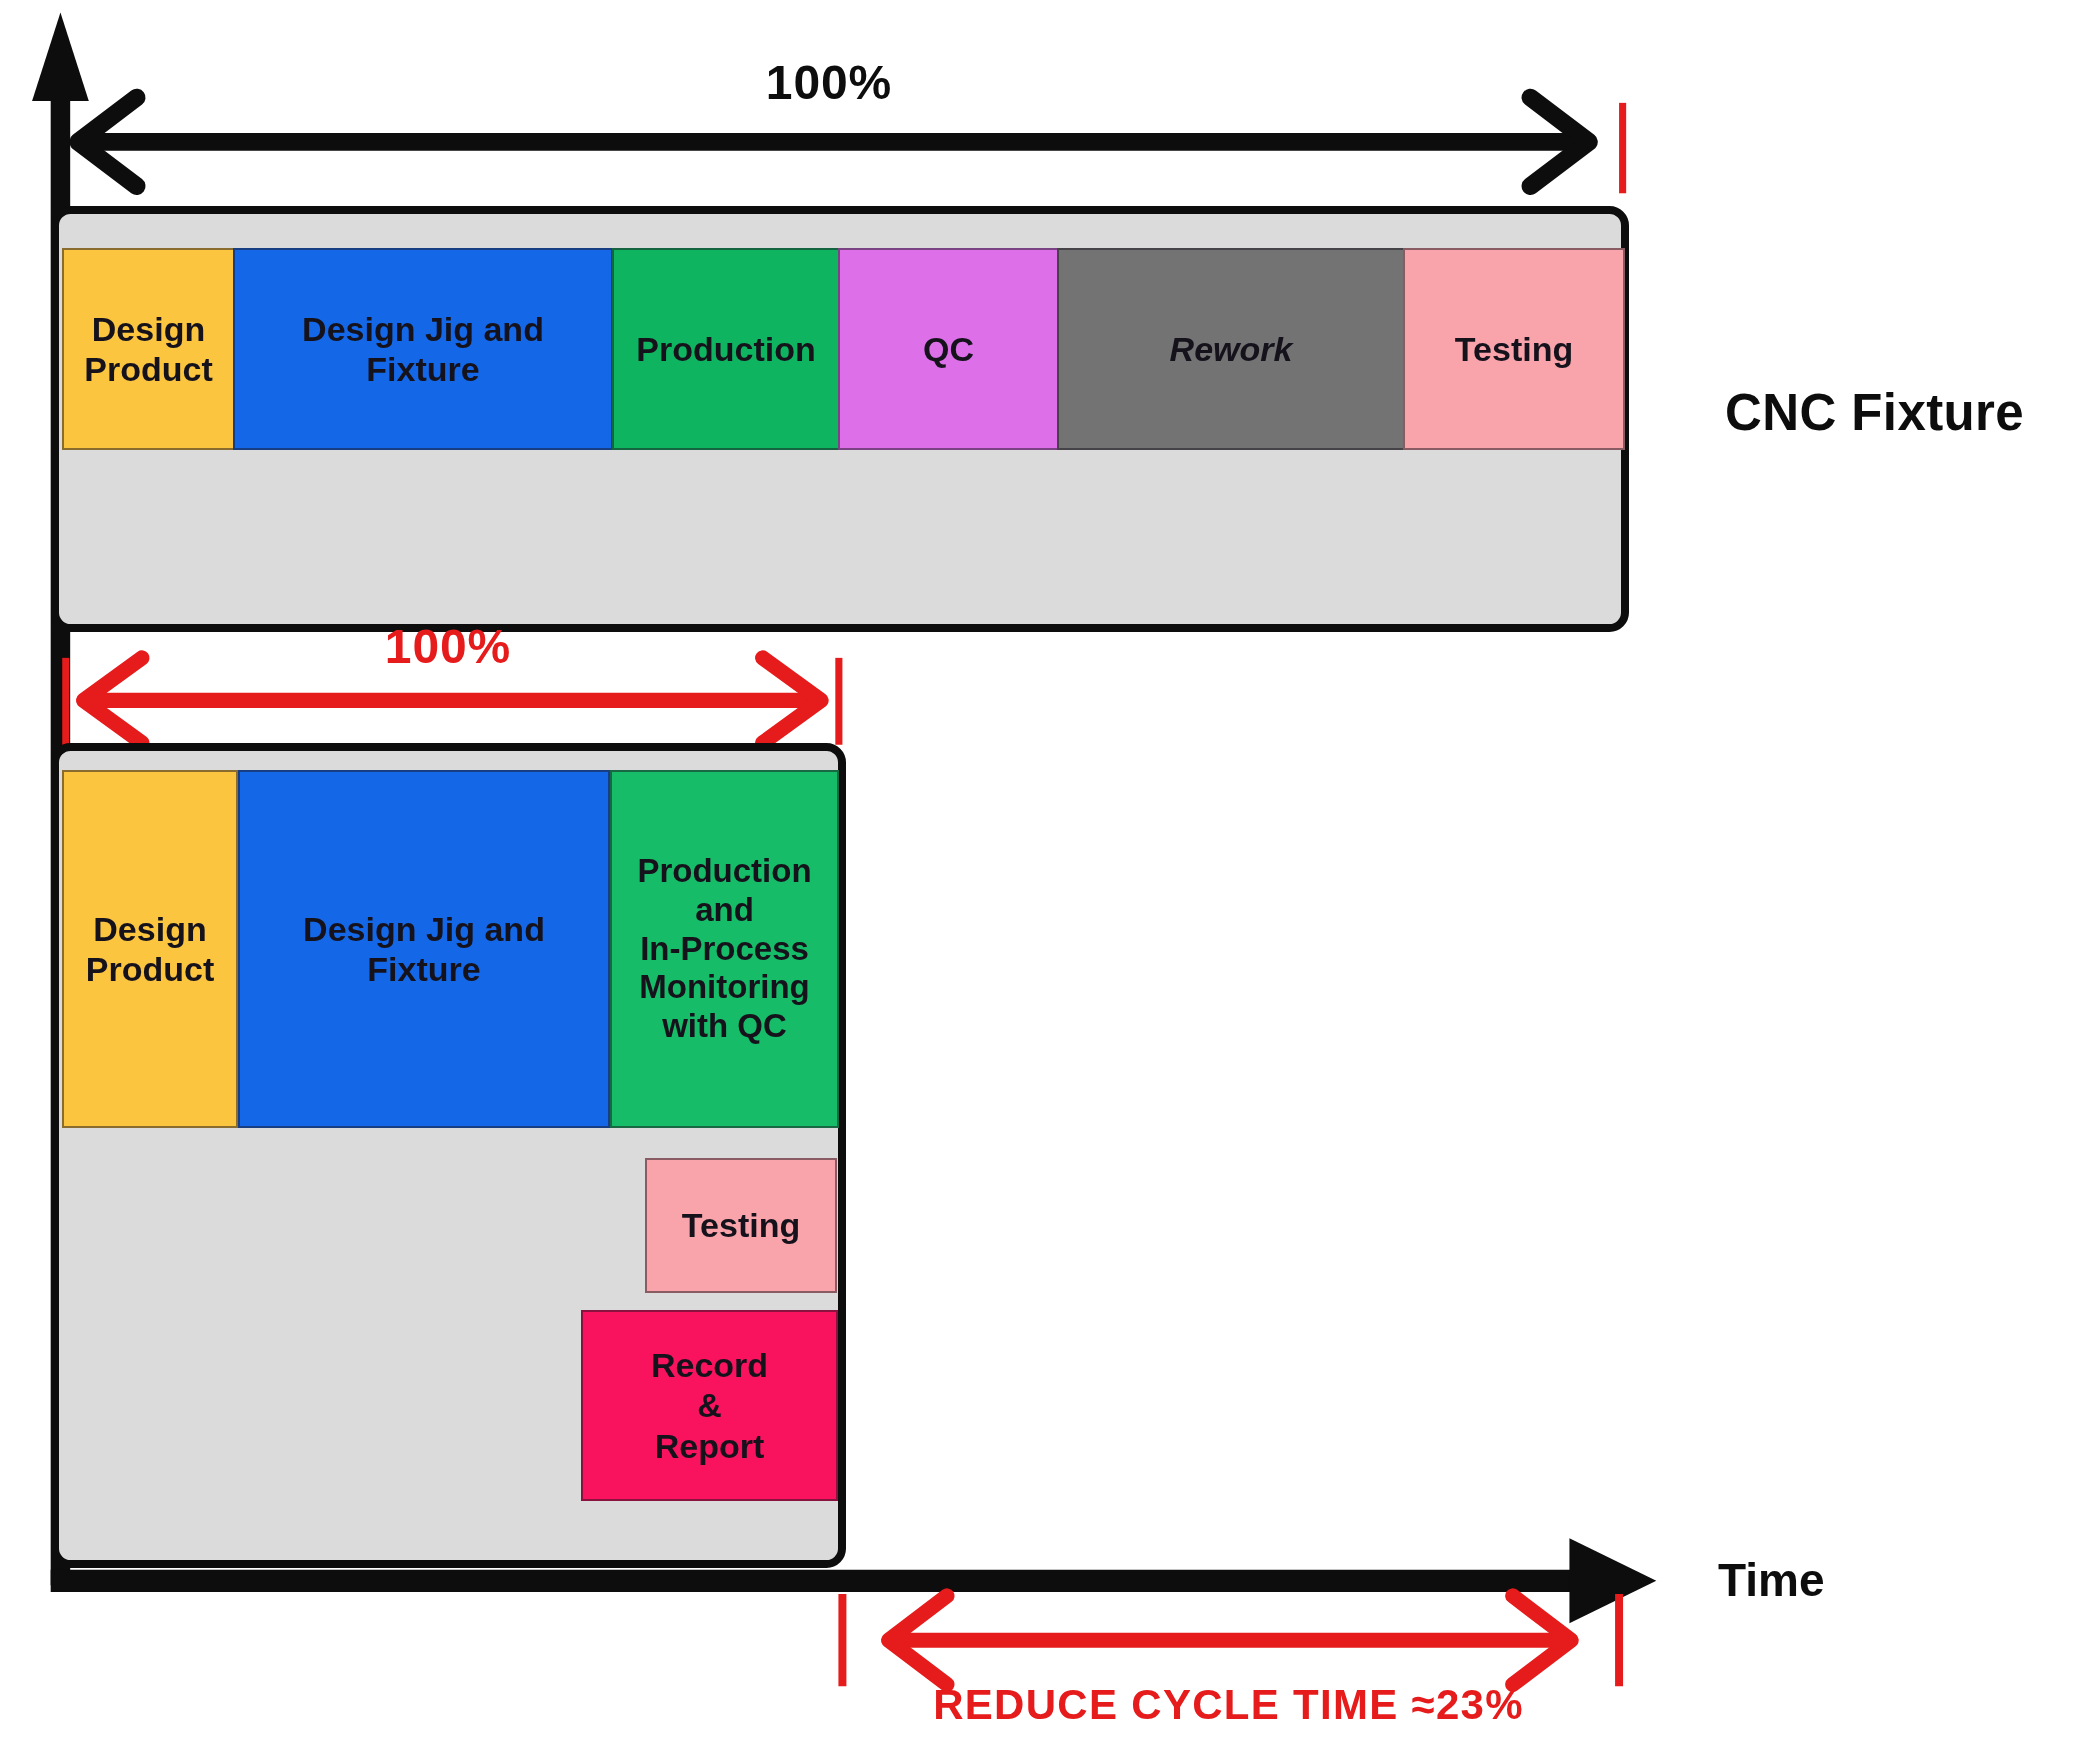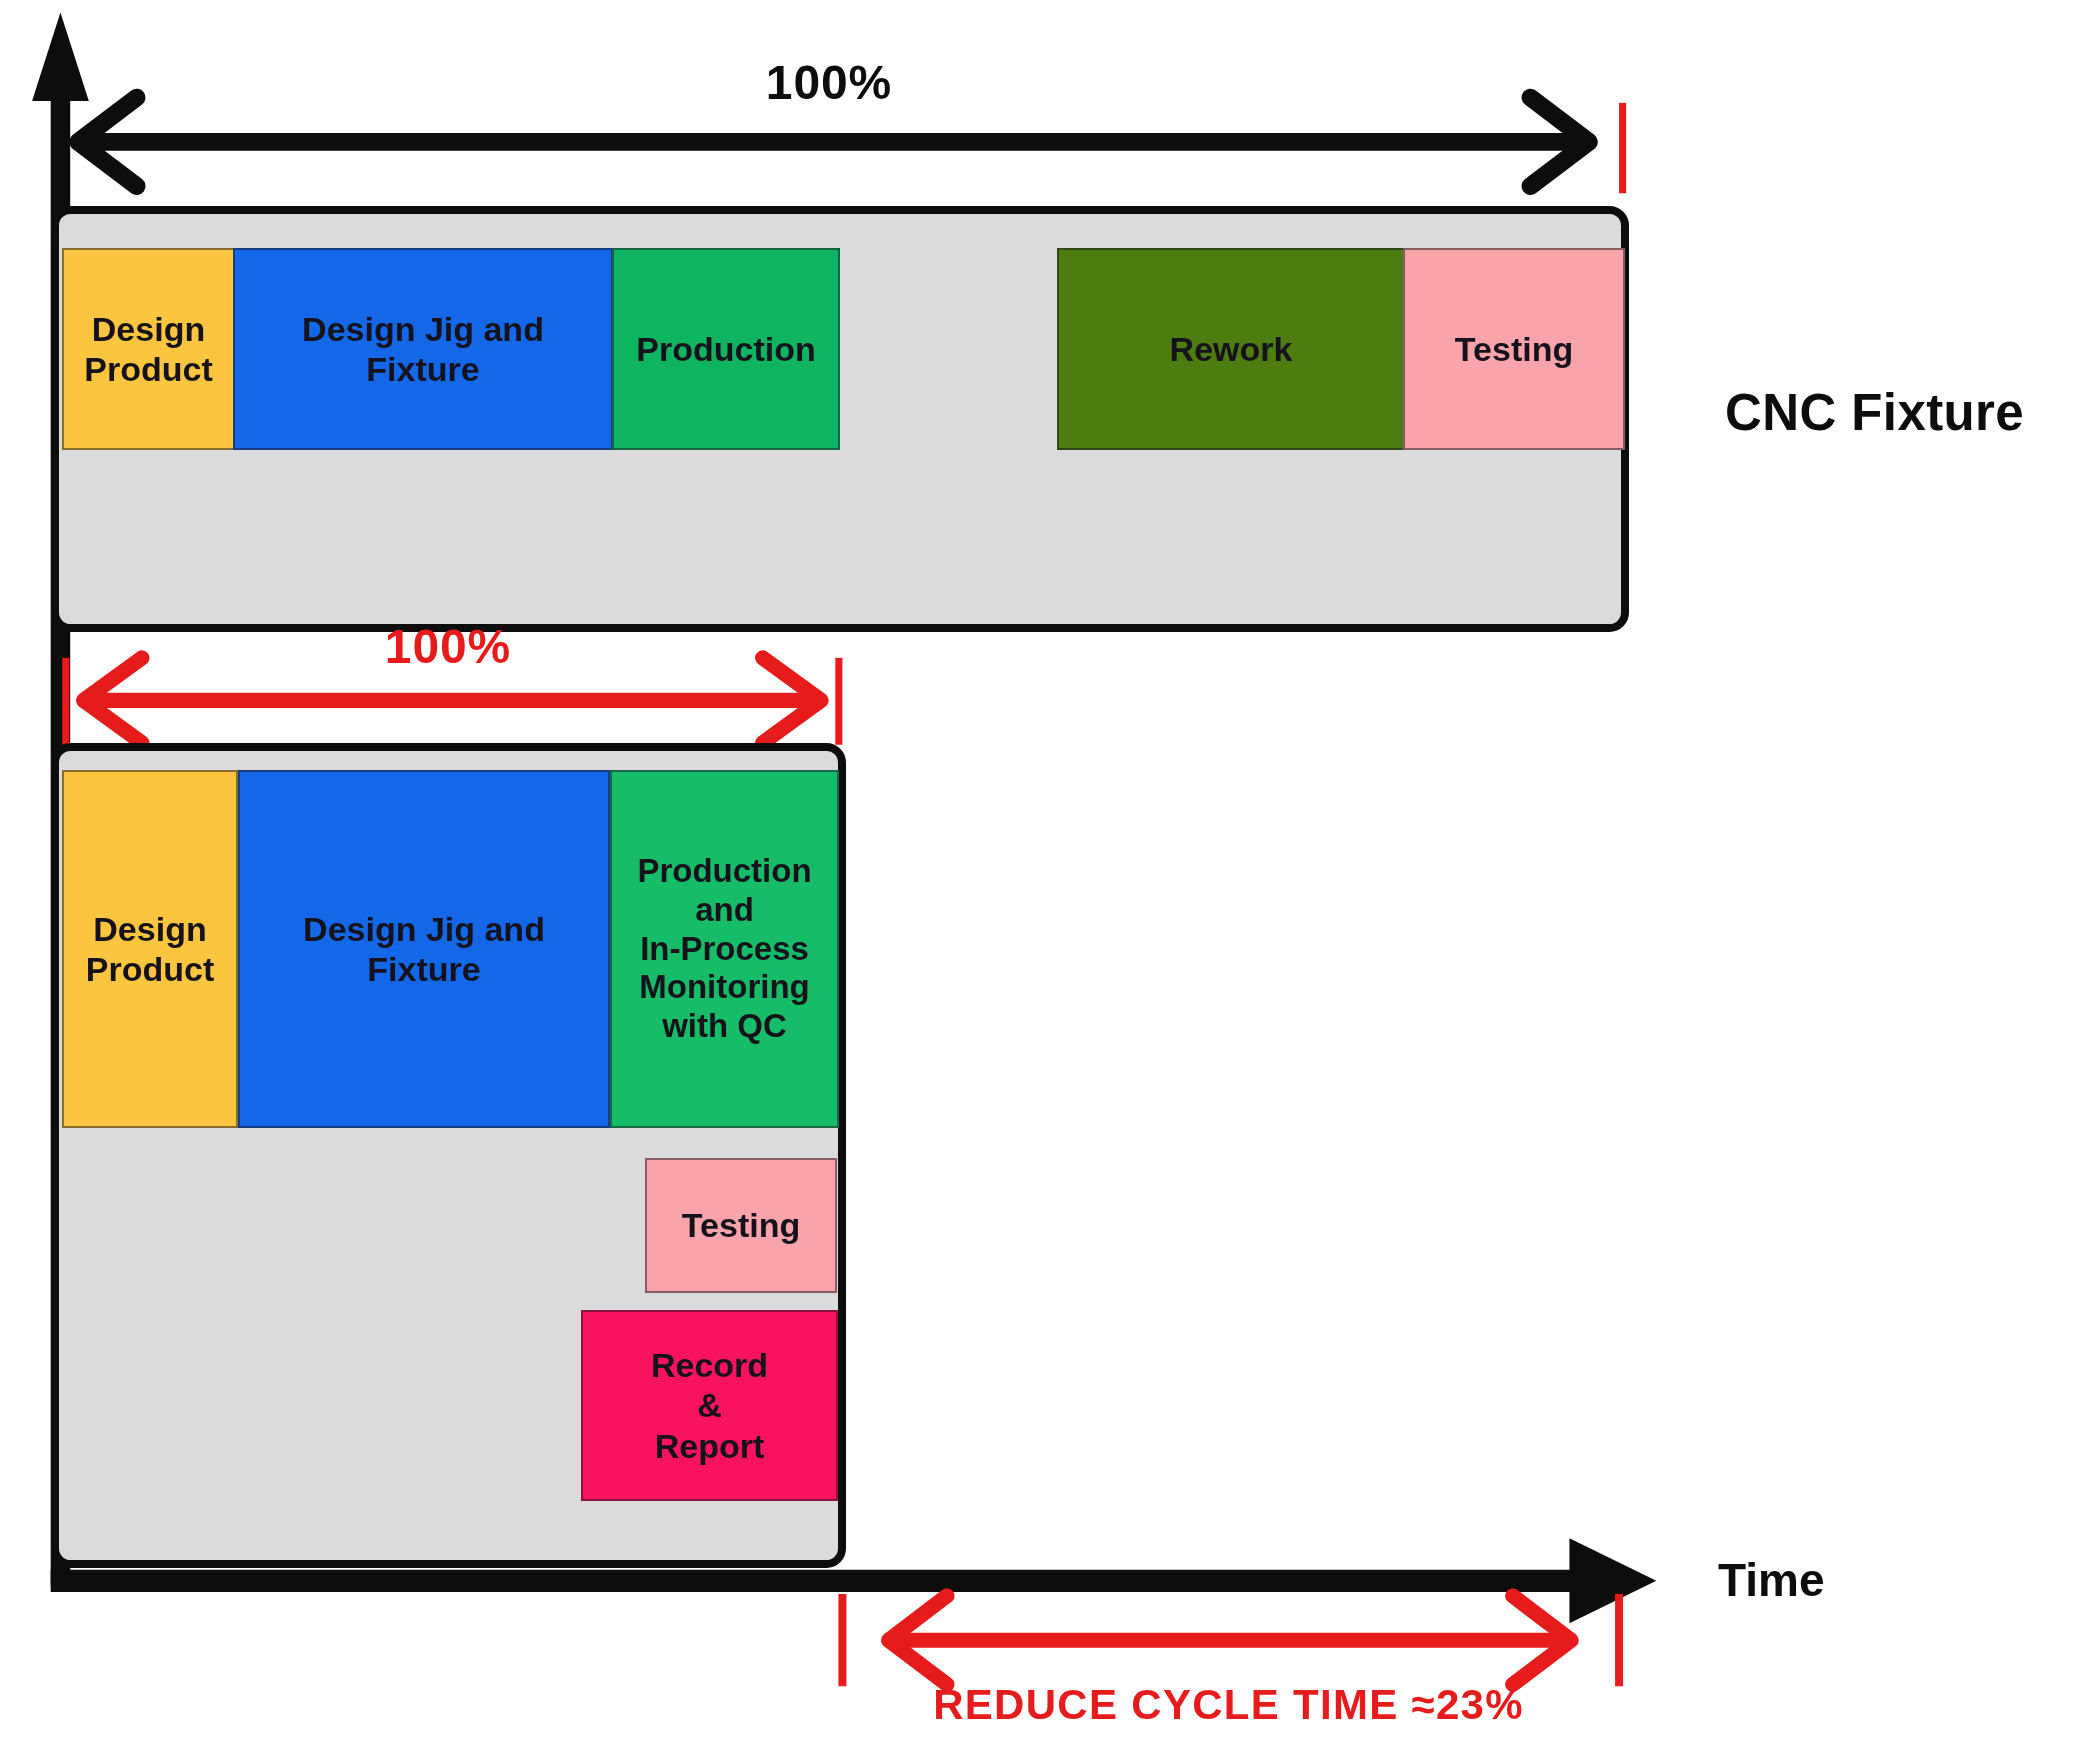--- a/index.html
+++ b/index.html
@@ -74,21 +74,22 @@
 
   <div class="lbl pct center" style="left:696px;top:55px;width:266px;">100%</div>
 
   <div class="panel" style="left:51px;top:206px;width:1578px;height:426px;"></div>
 
   <div class="blk" style="left: 62px; top: 248px; width: 173px; height: 202px; background: rgb(251, 197, 63);">Design
 Product</div>
   <div class="blk" style="left: 233px; top: 248px; width: 380px; height: 202px; background: rgb(20, 104, 232);">Design Jig and
 Fixture</div>
   <div class="blk" style="left: 612px; top: 248px; width: 228px; height: 202px; background: rgb(15, 180, 96);">Production</div>
-  <div class="blk" style="left: 1057px; top: 248px; width: 348px; height: 202px; background: #4d7c0f;">Rework</div>
+  <div class="blk" style="left: 838px; top: 248px; width: 221px; height: 202px; background: rgb(221, 112, 233);">QC</div>
+  <div class="blk" style="left: 1057px; top: 248px; width: 348px; height: 202px; background: #737373; font-style: italic;">Rework</div>
   <div class="blk" style="left: 1403px; top: 248px; width: 222px; height: 202px; background: rgb(249, 164, 171);">Testing</div>
 
 
   <div class="lbl machine-label" style="left:1725px;top:383px;">CNC Fixture</div>
 
   <div class="lbl pct center red-text" style="left:315px;top:619px;width:266px;">100%</div>
 
   <div class="panel" style="left:51px;top:743px;width:795px;height:825px;"></div>
 
   <div class="blk" style="left: 62px; top: 770px; width: 176px; height: 358px; background: rgb(251, 197, 63);">Design

